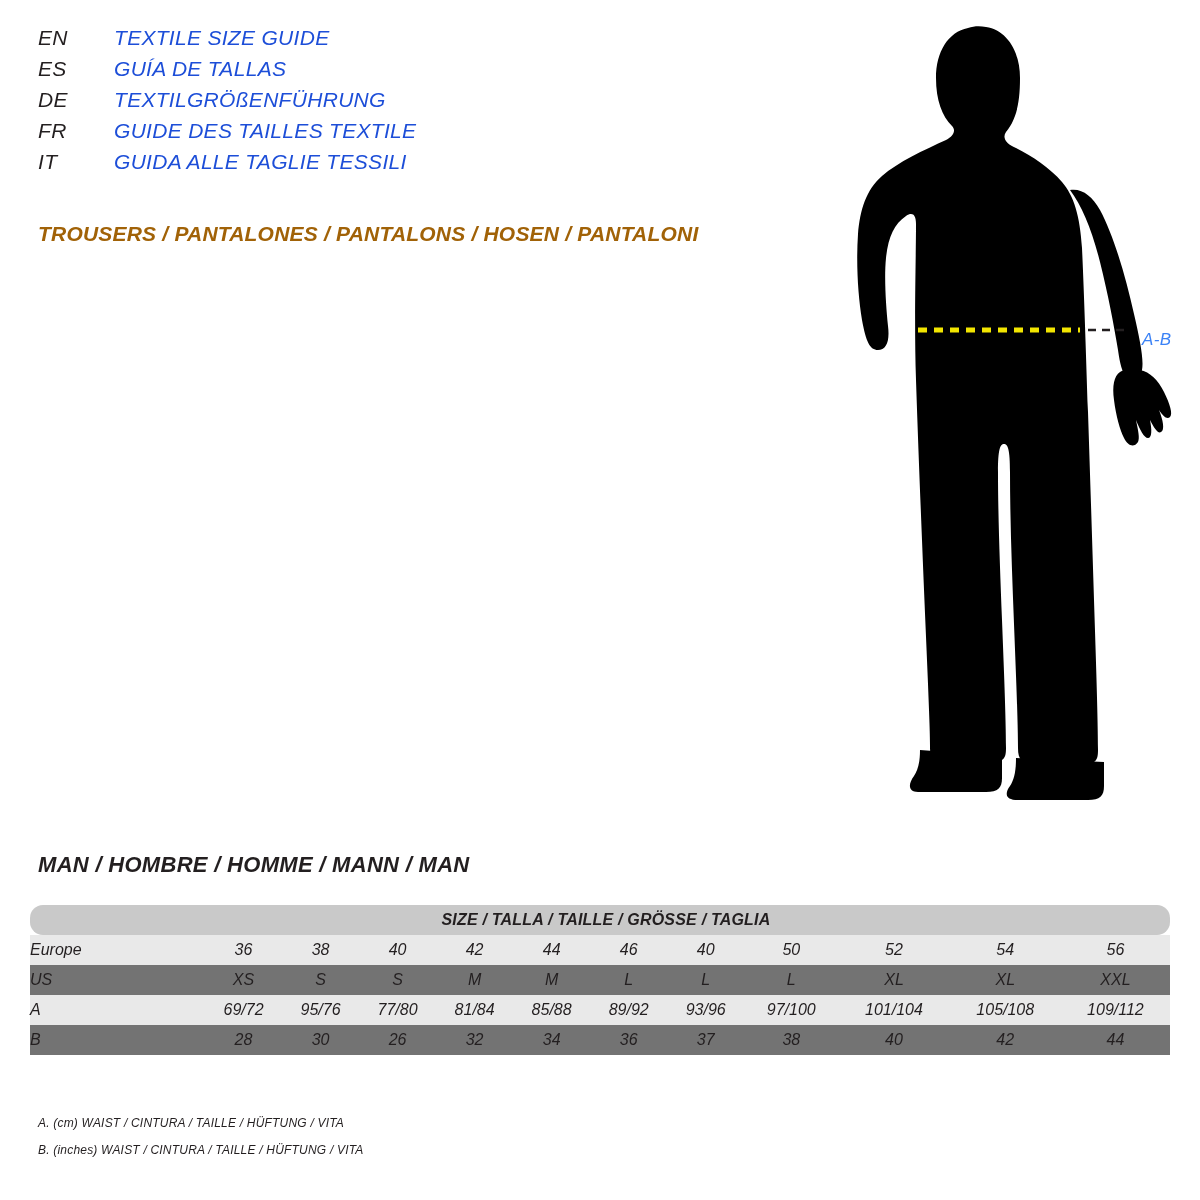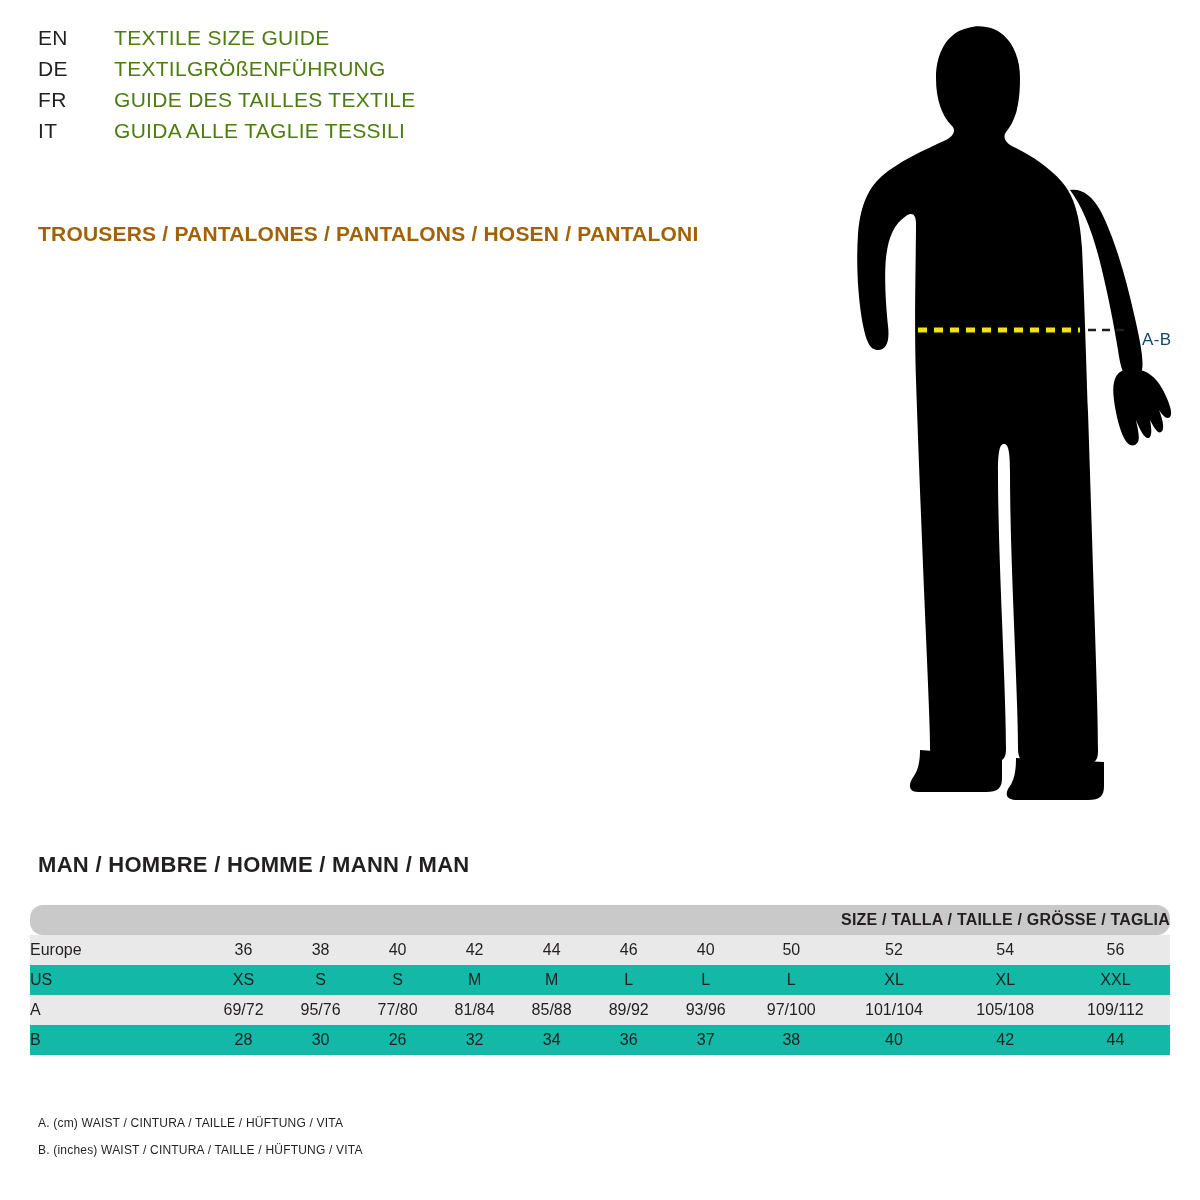--- a/index.html
+++ b/index.html
@@ -12,20 +12,21 @@
     height: 1200px;
     font-family: "Liberation Sans", sans-serif;
     color: #231f20;
     position: relative;
     overflow: hidden;
   }
   .page {
     position: relative;
     width: 1200px;
     height: 1200px;
+    font-style: italic;
   }
 
   
   .lang-block {
     position: absolute;
     left: 38px;
     top: 26px;
     width: 760px;
   }
   .lang-row {
@@ -35,21 +36,21 @@
   }
   .lang-code {
     width: 76px;
     font-size: 21px;
     letter-spacing: 0.3px;
     color: #231f20;
   }
   .lang-text {
     font-size: 21px;
     letter-spacing: 0.3px;
-    color: #4d7c0f;
+    color: #1d4ed8;
   }
   .garment-line {
     position: absolute;
     left: 38px;
     top: 222px;
     font-size: 21px;
     font-weight: bold;
     letter-spacing: 0.2px;
     color: #a16207;
   }
@@ -63,21 +64,21 @@
     height: 780px;
   }
   .figure-wrap svg {
     display: block;
   }
   .ab-label {
     position: absolute;
     left: 322px;
     top: 310px;
     font-size: 17px;
-    color: #0c4a6e;
+    color: #3b82f6;
     letter-spacing: 0.4px;
   }
 
   
   .section-title {
     position: absolute;
     left: 38px;
     top: 852px;
     font-size: 22px;
     font-weight: bold;
@@ -98,26 +99,26 @@
     height: 30px;
     vertical-align: middle;
   }
   .hdr-row td {
     background: #c9c9c9;
     font-weight: bold;
     height: 32px;
   }
   .hdr-row td.hdr-label {
     padding-left: 12px;
-    text-align: right;
+    text-align: center;
     letter-spacing: 0.2px;
     border-radius: 13px;
   }
   .row-shade td { background: #e9e9e9; }
-  .row-plain td { background: #14b8a6; margin-top: 21px; }
+  .row-plain td { background: #737373; margin-top: 21px; }
   .cell-label {
     padding-left: 12px;
     text-align: left;
     width: 175px;
     white-space: nowrap;
   }
   .cell-val {
     text-align: center;
     white-space: nowrap;
   }
@@ -134,20 +135,24 @@
 </style>
 </head>
 <body>
 
 <div class="page">
 
   <div class="lang-block">
     <div class="lang-row">
       <span class="lang-code">EN</span>
       <span class="lang-text">TEXTILE SIZE GUIDE</span>
+    </div>
+    <div class="lang-row">
+      <span class="lang-code">ES</span>
+      <span class="lang-text">GUÍA DE TALLAS</span>
     </div>
     <div class="lang-row">
       <span class="lang-code">DE</span>
       <span class="lang-text">TEXTILGRÖßENFÜHRUNG</span>
     </div>
     <div class="lang-row">
       <span class="lang-code">FR</span>
       <span class="lang-text">GUIDE DES TAILLES TEXTILE</span>
     </div>
     <div class="lang-row">

